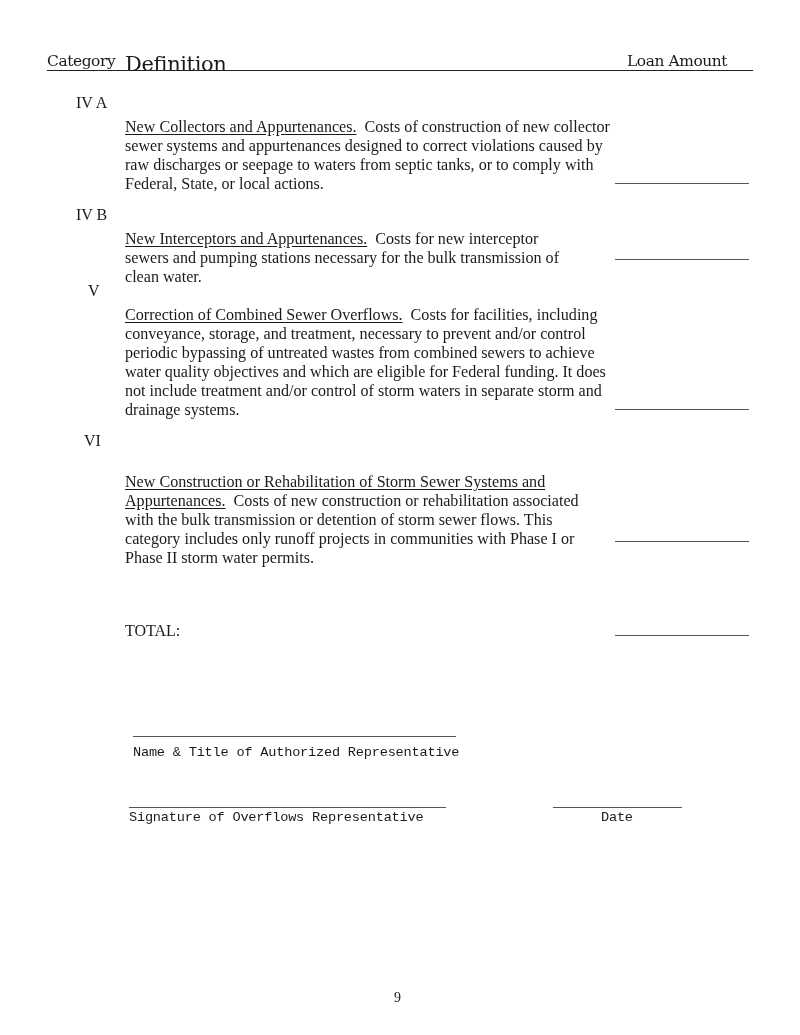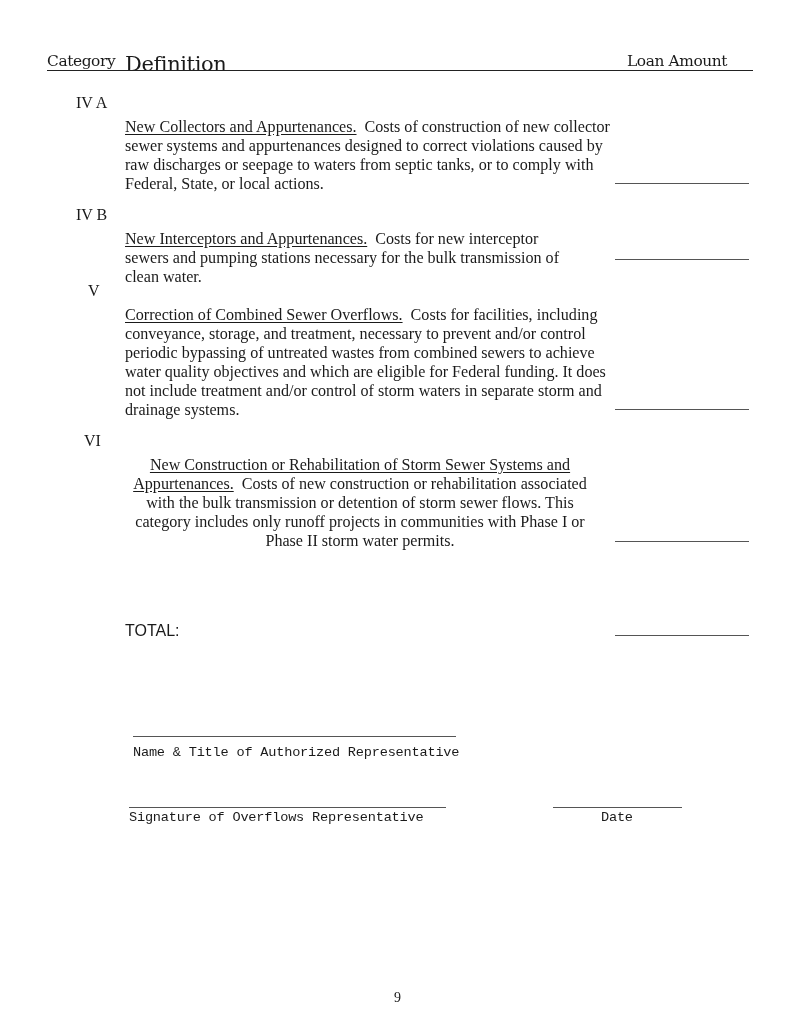--- a/index.html
+++ b/index.html
@@ -11,21 +11,21 @@
     .header-cat { position: absolute; left: 47px; top: 52px; font-size: 15.4px; font-family: "DejaVu Serif", serif; letter-spacing: -0.4px; }
     .header-def { position: absolute; left: 125px; top: 52px; font-size: 21px; font-family: "DejaVu Serif", serif; letter-spacing: -0.4px; }
     .header-loan { position: absolute; left: 627px; top: 52px; font-size: 15.4px; font-family: "DejaVu Serif", serif; letter-spacing: -0.4px; }
     .header-rule { position: absolute; left: 47px; top: 70px; width: 706px; height: 1px; background: #222; }
 
     .cat { position: absolute; font-family: "Liberation Serif", serif; font-size: 16px; margin-left: 12px; }
     .def { position: absolute; left: 125px; width: 490px; font-family: "Liberation Serif", serif; font-size: 16.1px; line-height: 18.9px; margin-top: 24px; }
     .def .title { text-decoration: underline; text-underline-offset: 2px; }
     .blank { position: absolute; left: 615px; width: 134px; height: 1px; background: #555; }
 
-    .total { position: absolute; left: 125px; top: 622px; font-family: Liberation Sans, sans-serif; font-size: 16px; }
+    .total { position: absolute; left: 125px; top: 622px; font-family: Liberation Serif, serif; font-size: 16px; }
 
     .sig-line { position: absolute; height: 1px; background: #555; }
     .sig-label { position: absolute; font-family: Liberation Mono, monospace; font-size: 13.6px; letter-spacing: -0.2px; }
 
     .page-num { position: absolute; left: 394px; top: 990px; font-family: "Liberation Serif", serif; font-size: 14px; }
   </style>
 </head>
 <body>
 
 <div class="header-cat">Category</div>
@@ -45,21 +45,21 @@
 </div>
 <div class="blank" style="top:259px;"></div>
 
 <div class="cat" style="left:76px; top:282px;">V</div>
 <div class="def" style="top:282px; width:485px;">
   <span class="title">Correction of Combined Sewer Overflows.</span>&nbsp; <span>Costs for facilities, including conveyance, storage, and treatment, necessary to prevent and/or control periodic bypassing of untreated wastes from combined sewers to achieve water quality objectives and which are eligible for Federal funding.  It does not include treatment and/or control of storm waters in separate storm and drainage systems.</span>
 </div>
 <div class="blank" style="top:409px;"></div>
 
 <div class="cat" style="left:72px; top:432px;">VI</div>
-<div class="def" style="top:432px; width:470px;text-align:center;">
+<div class="def" style="top:449px; width:470px;">
   <span class="title">New Construction or Rehabilitation of Storm Sewer Systems and Appurtenances.</span>&nbsp; <span>Costs of new construction or rehabilitation associated with the bulk transmission or detention of storm sewer flows.  This category includes only runoff projects in communities with Phase I or Phase II storm water permits.</span>
 </div>
 <div class="blank" style="top:541px;"></div>
 
 <div class="total">TOTAL:</div>
 <div class="blank" style="top:635px;"></div>
 
 <div class="sig-line" style="left:133px; top:736px; width:323px;"></div>
 <div class="sig-label" style="left:133px; top:745px;">Name &amp; Title of Authorized Representative</div>
 

